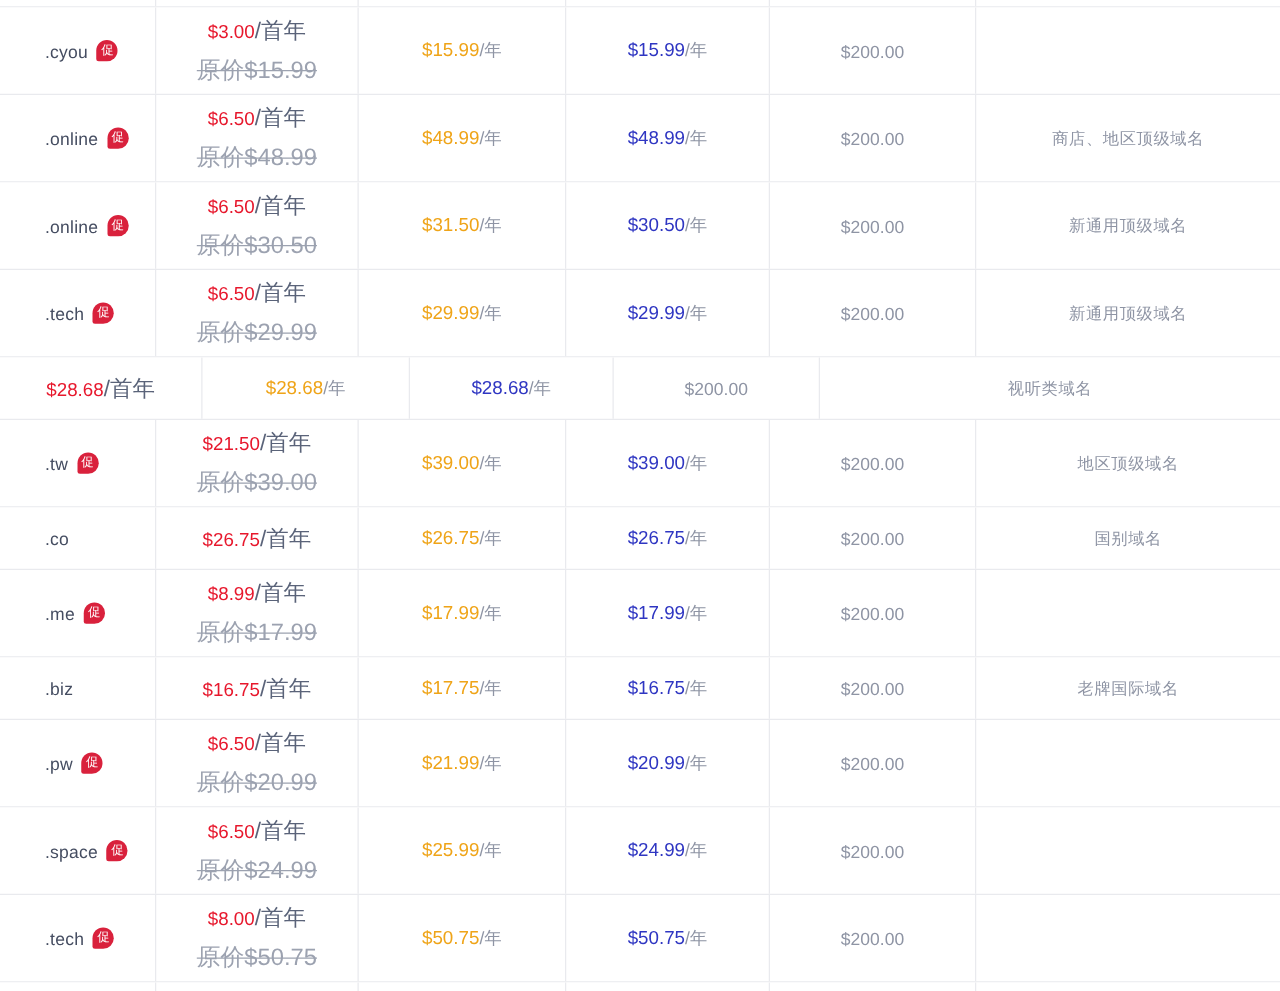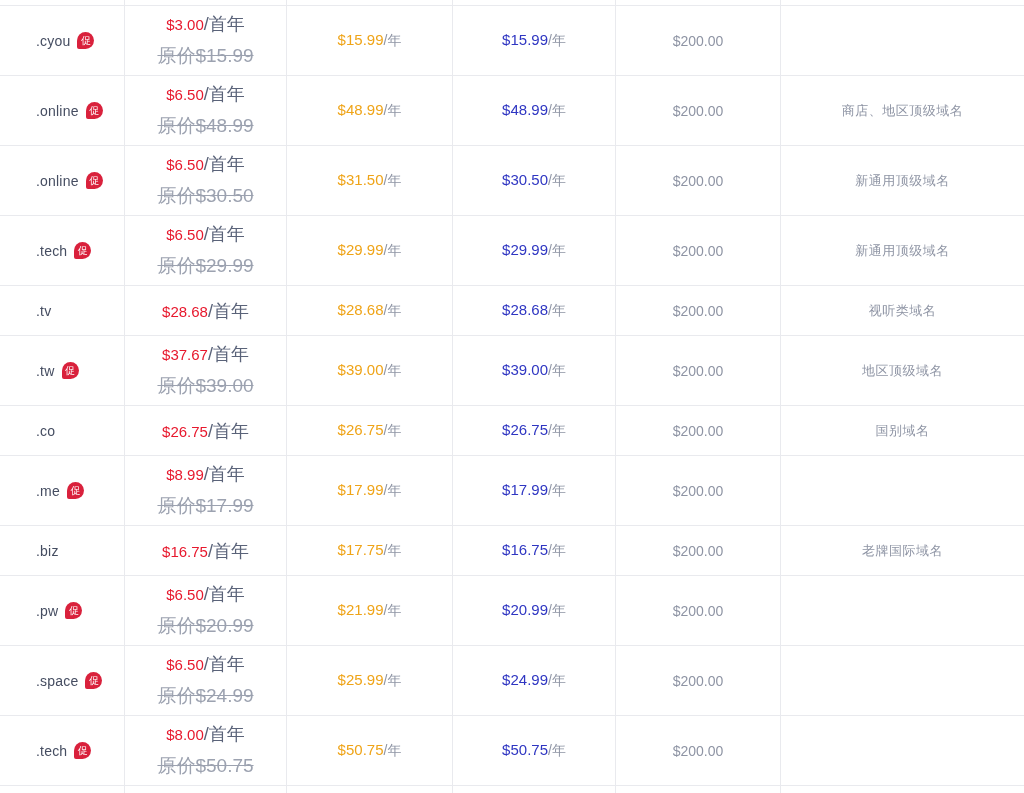--- a/index.html
+++ b/index.html
@@ -186,23 +186,20 @@
           </div>
         </div>
         <div class="cell c4">
           <span class="fee">$200.00</span>
         </div>
         <div class="cell c5">
           <span class="desc">新通用顶级域名</span>
         </div>
       </div>
       <div class="row h1">
-        <div class="cell c0">
-          <span class="tld">.tv</span>
-        </div>
         <div class="cell c1">
           <div class="line">
             <span class="price red">$28.68</span>
             <span class="sfx-slate">/首年</span>
           </div>
         </div>
         <div class="cell c2">
           <div class="line">
             <span class="price orange">$28.68</span>
             <span class="sfx-gray">/年</span>
@@ -221,21 +218,21 @@
           <span class="desc">视听类域名</span>
         </div>
       </div>
       <div class="row h2">
         <div class="cell c0">
           <span class="tld">.tw</span>
           <span class="badge">促</span>
         </div>
         <div class="cell c1">
           <div class="line">
-            <span class="price red">$37.67</span>
+            <span class="price red">$21.50</span>
             <span class="sfx-slate">/首年</span>
           </div>
           <div class="orig">原价$39.00</div>
         </div>
         <div class="cell c2">
           <div class="line">
             <span class="price orange">$39.00</span>
             <span class="sfx-gray">/年</span>
           </div>
         </div>

